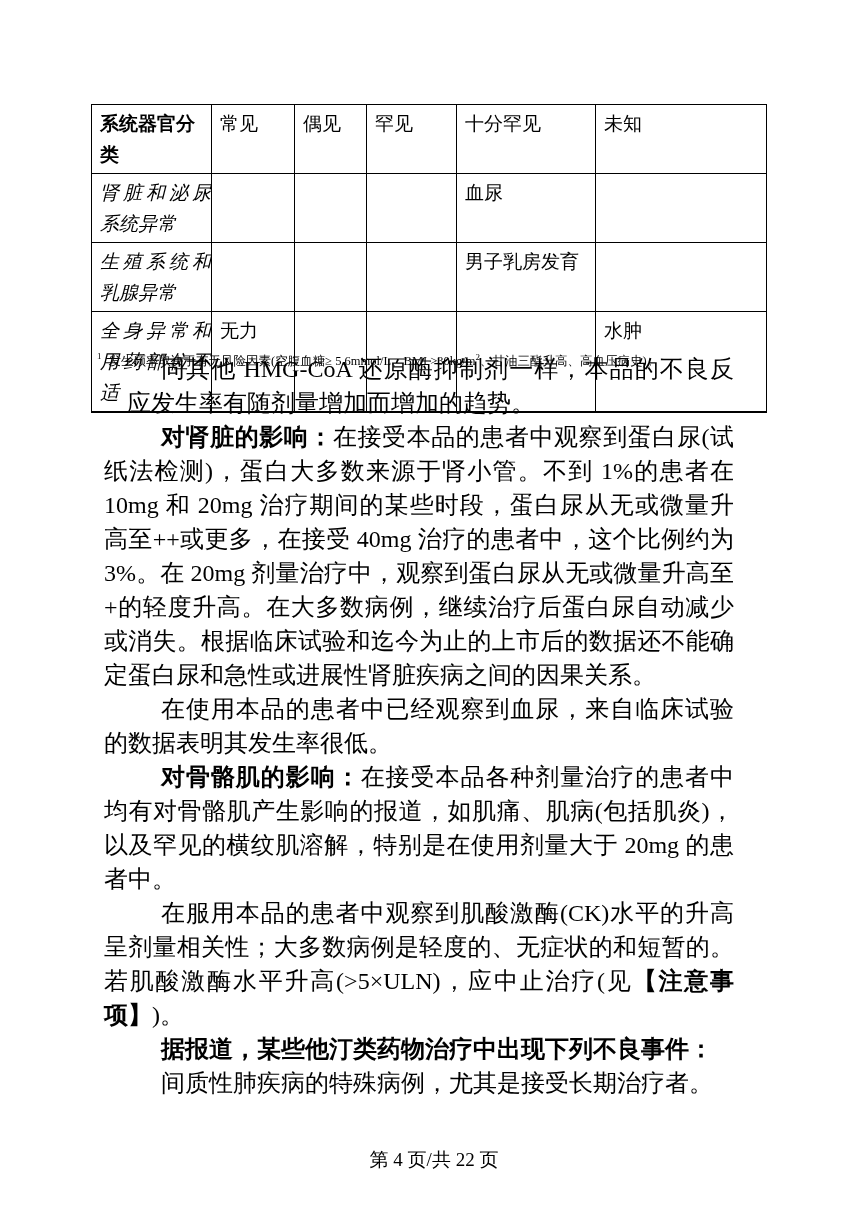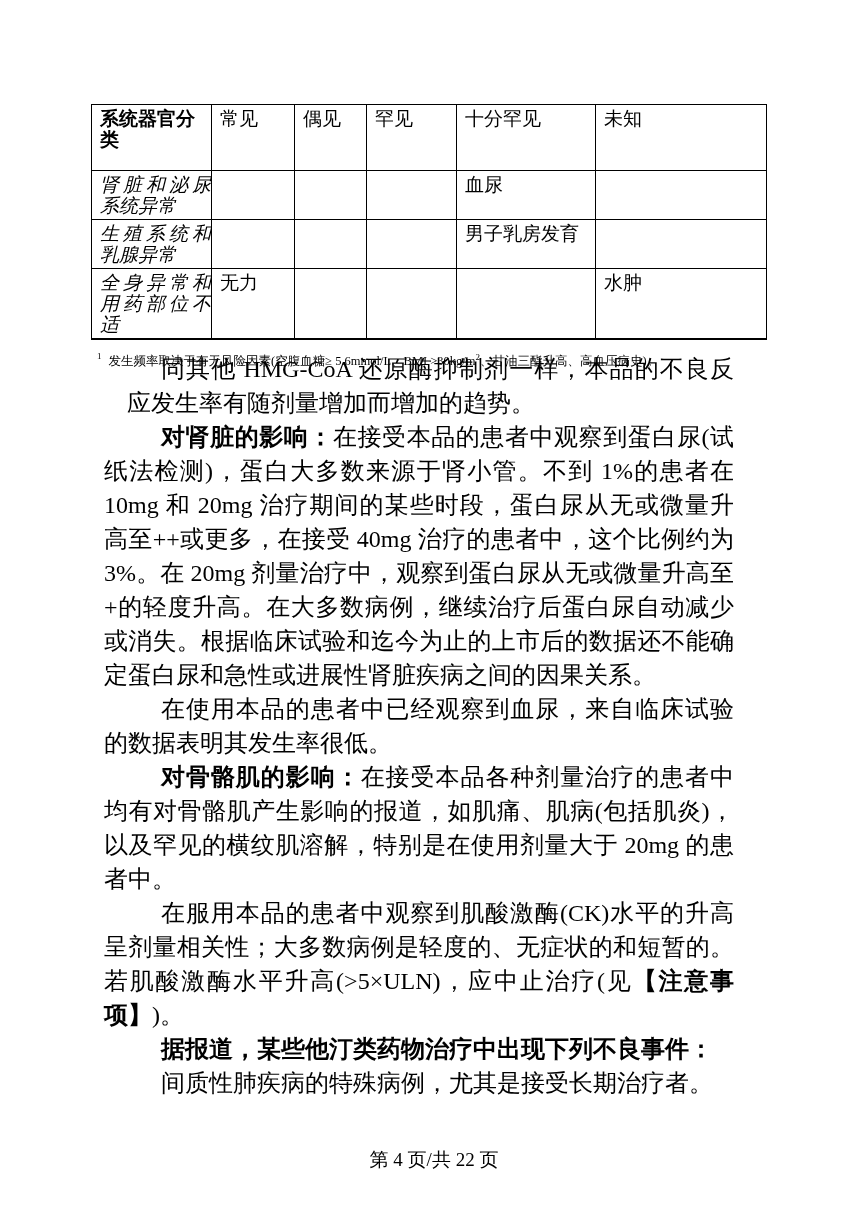--- a/index.html
+++ b/index.html
@@ -21,21 +21,21 @@
     width: 675px;
     border-collapse: collapse;
     table-layout: fixed;
     font-size: 19px;
   }
   .adr-table th, .adr-table td {
     border: 1.4px solid #000000;
     vertical-align: top;
     text-align: left;
     padding: 3px 0 3px 8px;
-    line-height: 21px;
+    line-height: 31px;
     font-weight: normal;
     overflow: hidden;
   }
   .adr-table tr.head-row { height: 66px; }
   .adr-table tr.row-0 { height: 48px; margin-top: 32px; }
   .adr-table tr.row-1 { height: 44px; }
   .adr-table tr.row-2 { height: 68px; }
   .adr-table th.first { font-weight: bold; }
   .adr-table td.cat-cell {
     font-style: italic;

